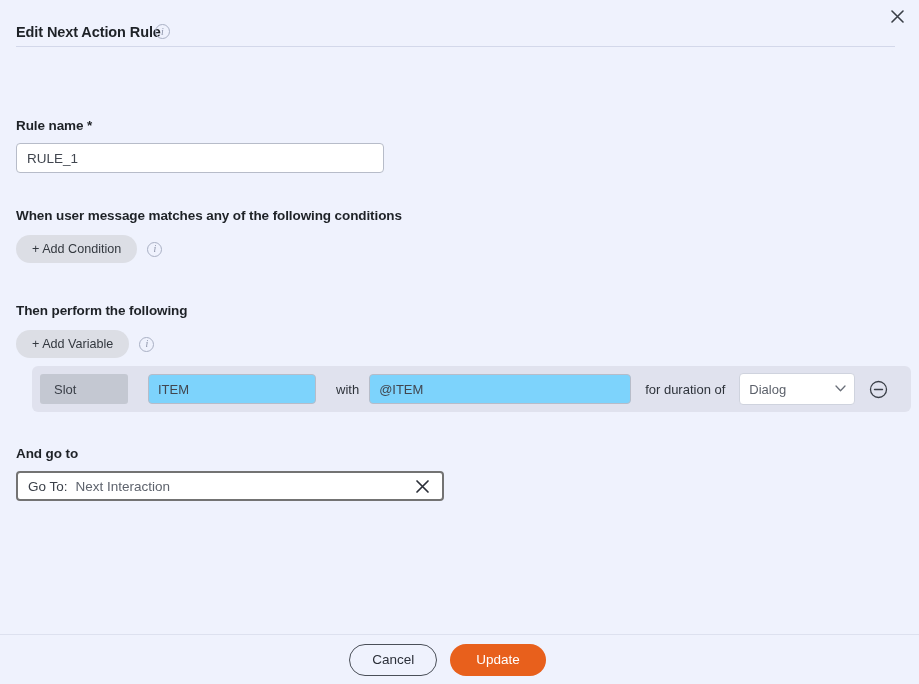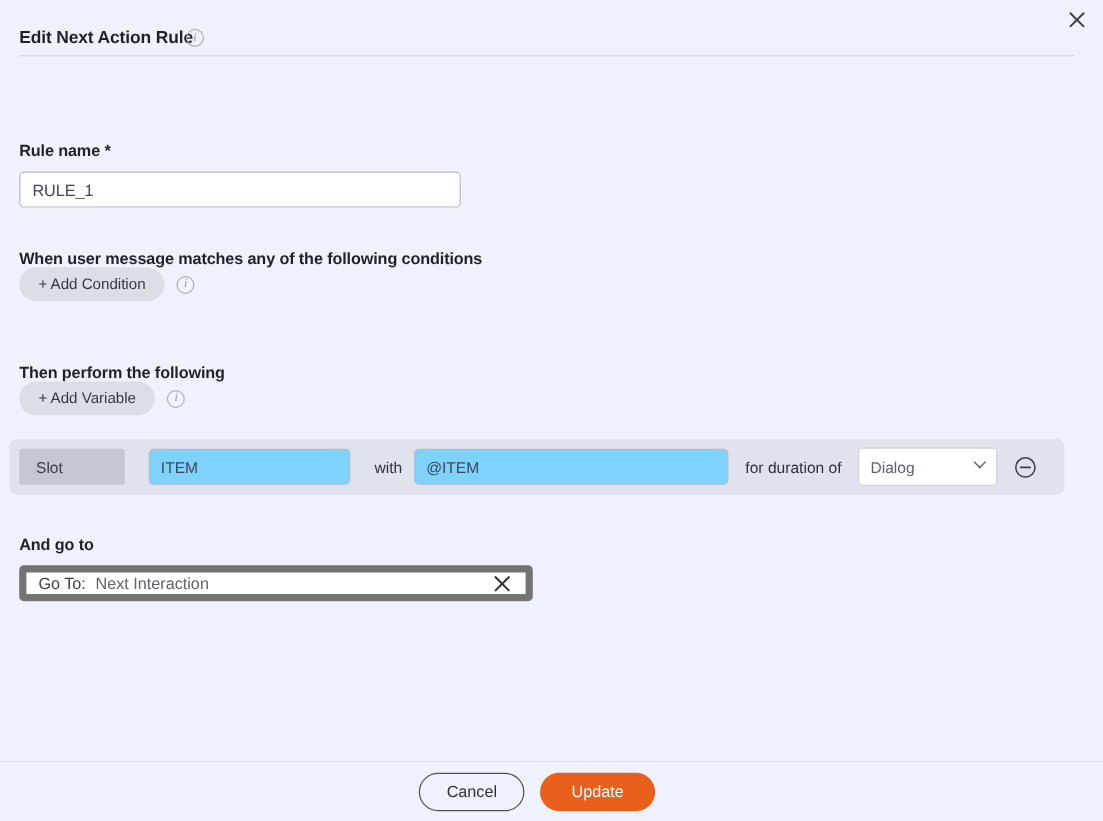--- a/index.html
+++ b/index.html
@@ -126,41 +126,42 @@
     font-family: "Liberation Sans", sans-serif;
     outline: none;
   }
   .text-input::placeholder { color: #8d939f; }
 
   
   .pill-row {
     display: flex;
     align-items: center;
     gap: 10px;
+    margin-top: 12px;
   }
   .pill-btn {
     background: #dcdee5;
     border: none;
     border-radius: 16px;
     height: 28px;
     padding: 0 16px;
     font-size: 12.6px;
     color: #33383f;
     cursor: pointer;
     font-family: "Liberation Sans", sans-serif;
     white-space: nowrap;
   }
 
   #conditions-block { top: 160px; }
   #actions-block { top: 255px; }
 
   
   .slot-row {
     position: absolute;
-    left: 8px;
+    left: 32px;
     top: 318px;
     width: 879px;
     height: 46px;
     background: #e0e2ee;
     border-radius: 6px;
     display: flex;
     align-items: center;
     padding: 0 8px 0 0;
   }
   .slot-chip {
@@ -241,21 +242,21 @@
 
   
   #goto-block { top: 398px; }
   .goto-field {
     position: relative;
     display: flex;
     align-items: center;
     width: 428px;
     height: 30px;
     margin-top: 10px;
-    border: 6px solid #737373;
+    border: 2px solid #737373;
     border-radius: 4px;
     background: #ffffff;
     padding: 0 10px;
   }
   .goto-prefix {
     font-size: 13.5px;
     color: #3b4049;
     white-space: nowrap;
   }
   .goto-value {

